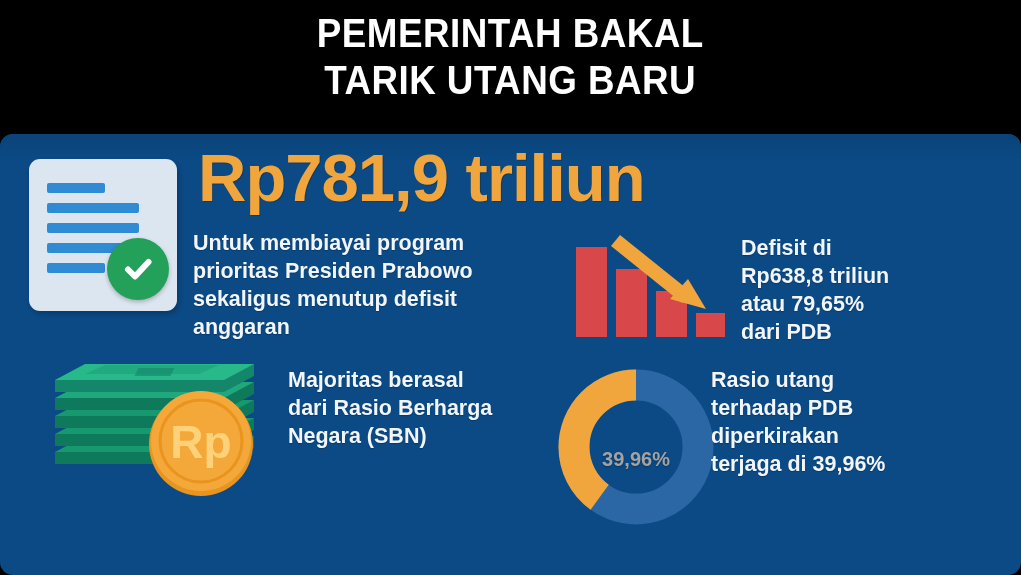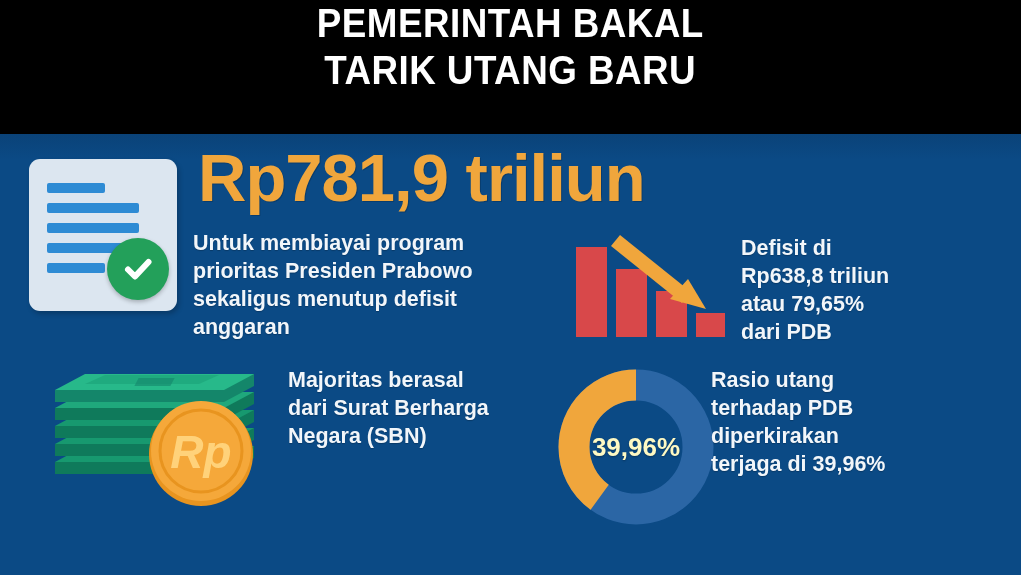--- a/index.html
+++ b/index.html
@@ -22,20 +22,21 @@
   #header-band {
     position: absolute;
     left: 0; top: 0;
     width: 1021px;
     height: 136px;
     background: #000000;
     display: flex;
     flex-direction: column;
     align-items: center;
     justify-content: flex-start;
+    padding-top: 10px;
     box-sizing: border-box;
   }
   .headline-line {
     color: #ffffff;
     font-family: "Liberation Sans Narrow", "Liberation Sans", sans-serif;
     font-weight: bold;
     font-size: 40px;
     letter-spacing: 0.5px;
     line-height: 1.18;
     transform: scaleX(0.92);
@@ -45,20 +46,21 @@
   }
 
   
   #panel {
     position: absolute;
     left: 0; top: 134px;
     width: 1021px;
     height: 441px;
     background: #0B4A85;
     overflow: hidden;
+    border-radius: 13px;
   }
   #panel-topshade {
     position: absolute;
     left: 0; top: 0;
     width: 1021px; height: 26px;
     background: linear-gradient(180deg, #0A4176 0%, #0B4A85 100%);
     opacity: 0.85;
   }
 
   
@@ -125,48 +127,48 @@
     background: #23A05A;
     display: flex;
     align-items: center;
     justify-content: center;
     box-shadow: 0 2px 4px rgba(0,0,0,0.25);
   }
 
   
   #money-icon {
     position: absolute;
-    left: 49px; top: 232px;
-    width: 224px; height: 140px; font-style: italic;
+    left: 49px; top: 222px;
+    width: 224px; height: 140px;
   }
 
   
   #barchart-icon {
     position: absolute;
     left: 570px; top: 95px;
     width: 160px; height: 115px;
   }
 
   
   #donut {
     position: absolute;
     left: 551px; top: 228px;
     width: 170px; height: 170px;
   }
   #donut-label {
     position: absolute;
-    left: 551px; top: 228px;
+    left: 551px; top: 240px;
     width: 170px; height: 170px;
     display: flex;
     align-items: center;
     justify-content: center;
-    color: #fef9c3;
-    font-family: "Liberation Sans", sans-serif;
-    font-weight: bold;
-    font-size: 26px;
+    color: #a3a3a3;
+    font-family: "Liberation Sans", sans-serif;
+    font-weight: bold;
+    font-size: 20px;
     letter-spacing: 0px;
     text-shadow: 0 1px 2px rgba(0,0,0,0.3);
     pointer-events: none;
   }
 </style>
 </head>
 <body>
 
 <div id="screen">
 
@@ -223,21 +225,21 @@
         <g>
           <circle cx="152" cy="88" r="52" fill="#E8941F"></circle>
           <circle cx="152" cy="85" r="50" fill="#F5A83A"></circle>
           <circle cx="152" cy="85" r="41" fill="none" stroke="#E8941F" stroke-width="3"></circle>
           <text x="152" y="102" text-anchor="middle" font-family="Liberation Sans, sans-serif" font-weight="bold" font-size="46" fill="#FFD27A">Rp</text>
         </g>
       </svg>
     </div>
 
     <div class="body-text" id="text-sbn">Majoritas berasal
-dari Surat Berharga
+dari Rasio Berharga
 Negara (SBN)</div>
 
     <div id="barchart-icon">
       <svg width="160" height="115" viewBox="0 0 160 115" aria-hidden="true">
         <rect x="6" y="18" width="31" height="90" fill="#D8484A"></rect>
         <rect x="46" y="40" width="31" height="68" fill="#D8484A"></rect>
         <rect x="86" y="62" width="31" height="46" fill="#D8484A"></rect>
         <rect x="126" y="84" width="29" height="24" fill="#D8484A"></rect>
         <g fill="#F0A63C">
           <path d="M50 6 L121 63 L112 74 L41 17 Z"></path>

